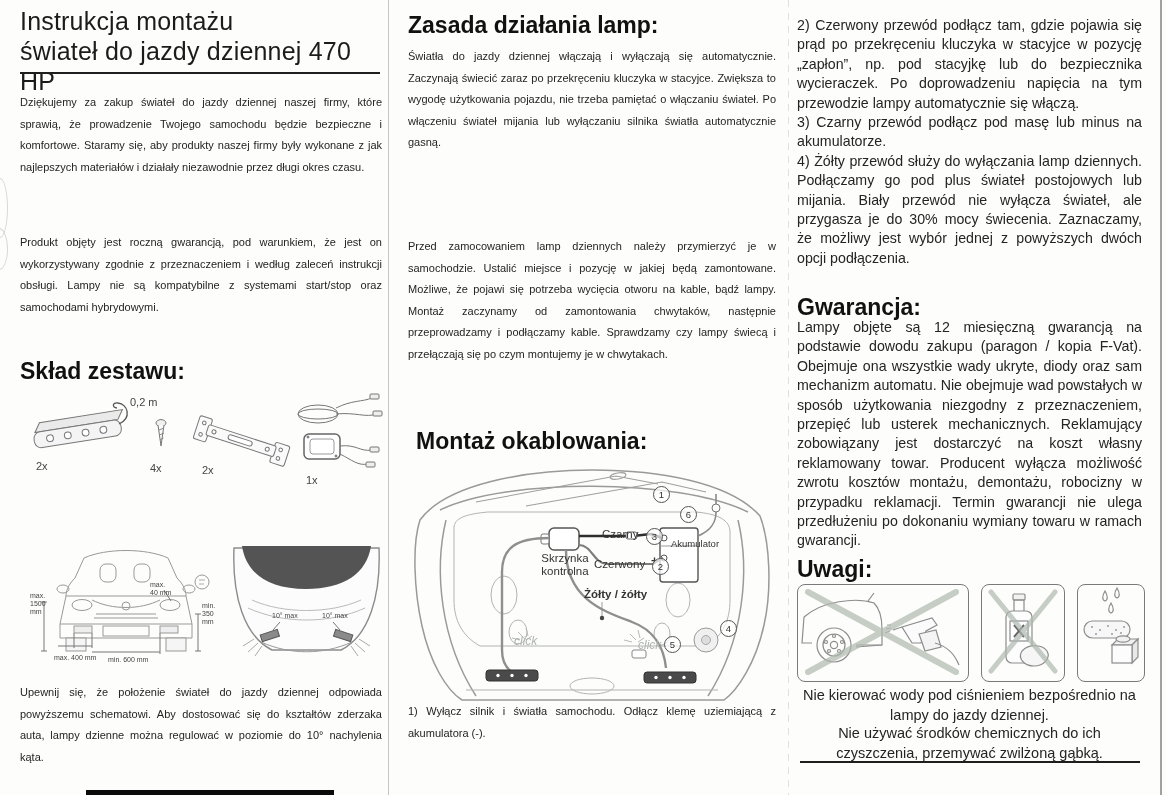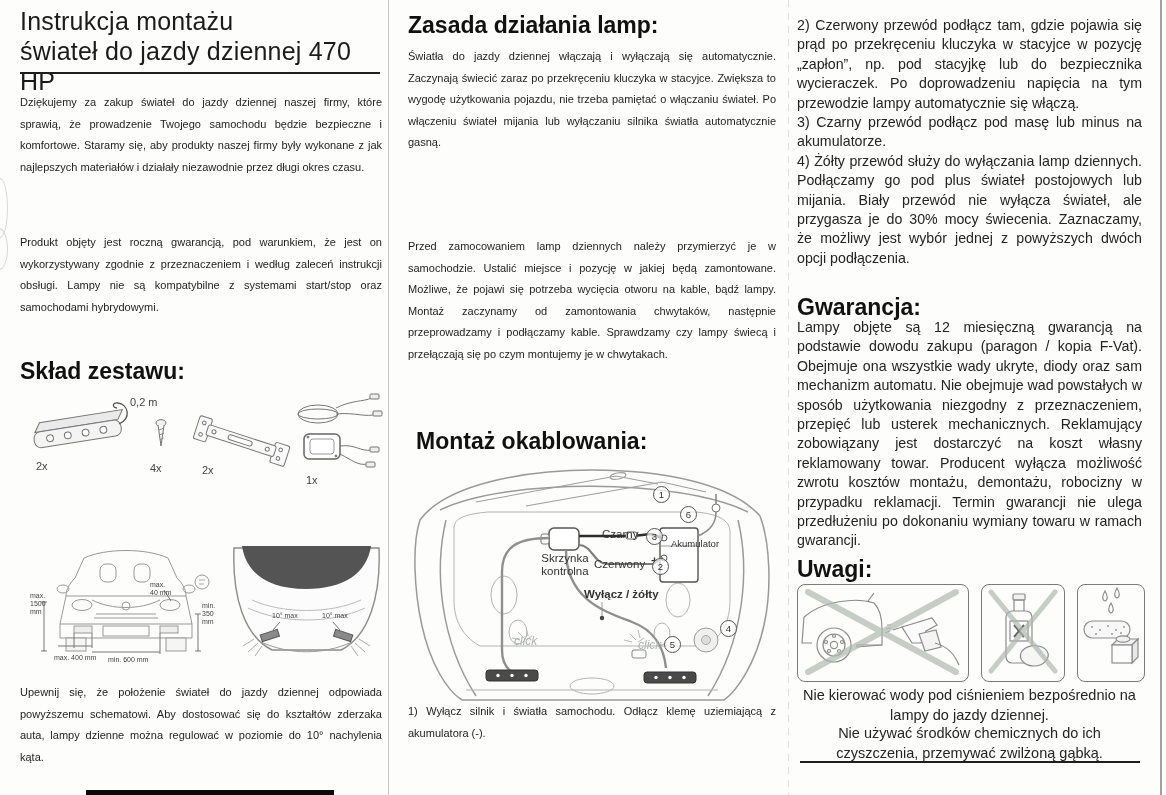--- a/index.html
+++ b/index.html
@@ -236,21 +236,21 @@
       </g>
 
       <g stroke="#b8b8b8" fill="none">
         <path d="M112,182 l6,6 M120,178 l2,8 M106,188 l8,2 M126,186 l-6,4"></path>
         <path d="M224,184 l6,6 M232,180 l2,8 M218,190 l8,2 M238,188 l-6,4"></path>
       </g>
     </svg>
     <div class="dlab" style="left:126px;top:102px;width:66px;text-align:center;white-space:normal;line-height:13px;">Skrzynka kontrolna</div>
     <div class="dlab" style="left:196px;top:78px;">Czarny</div>
     <div class="dlab" style="left:188px;top:108px;">Czerwony</div>
-    <div class="dlab" style="left:178px;top:138px;font-weight:bold;">Wyłącz / żółty</div>
+    <div class="dlab" style="left:178px;top:138px;font-weight:bold;">Żółty / żółty</div>
     <div class="dlab" style="left:253px;top:88px;font-size:9.5px;margin-left:12px;">Akumulator</div>
     <span class="term" style="left:245px;top:80px;">-</span>
     <span class="term" style="left:245px;top:104px;">+</span>
     <span class="circ" style="left:247px;top:36px;">1</span>
     <span class="circ" style="left:274px;top:56px;">6</span>
     <span class="circ" style="left:240px;top:78px;">3</span>
     <span class="circ" style="left:246px;top:108px;">2</span>
     <span class="circ" style="left:314px;top:170px;">4</span>
     <span class="circ" style="left:258px;top:186px;">5</span>
     <span class="clicktxt" style="left:108px;top:184px;">click</span>

